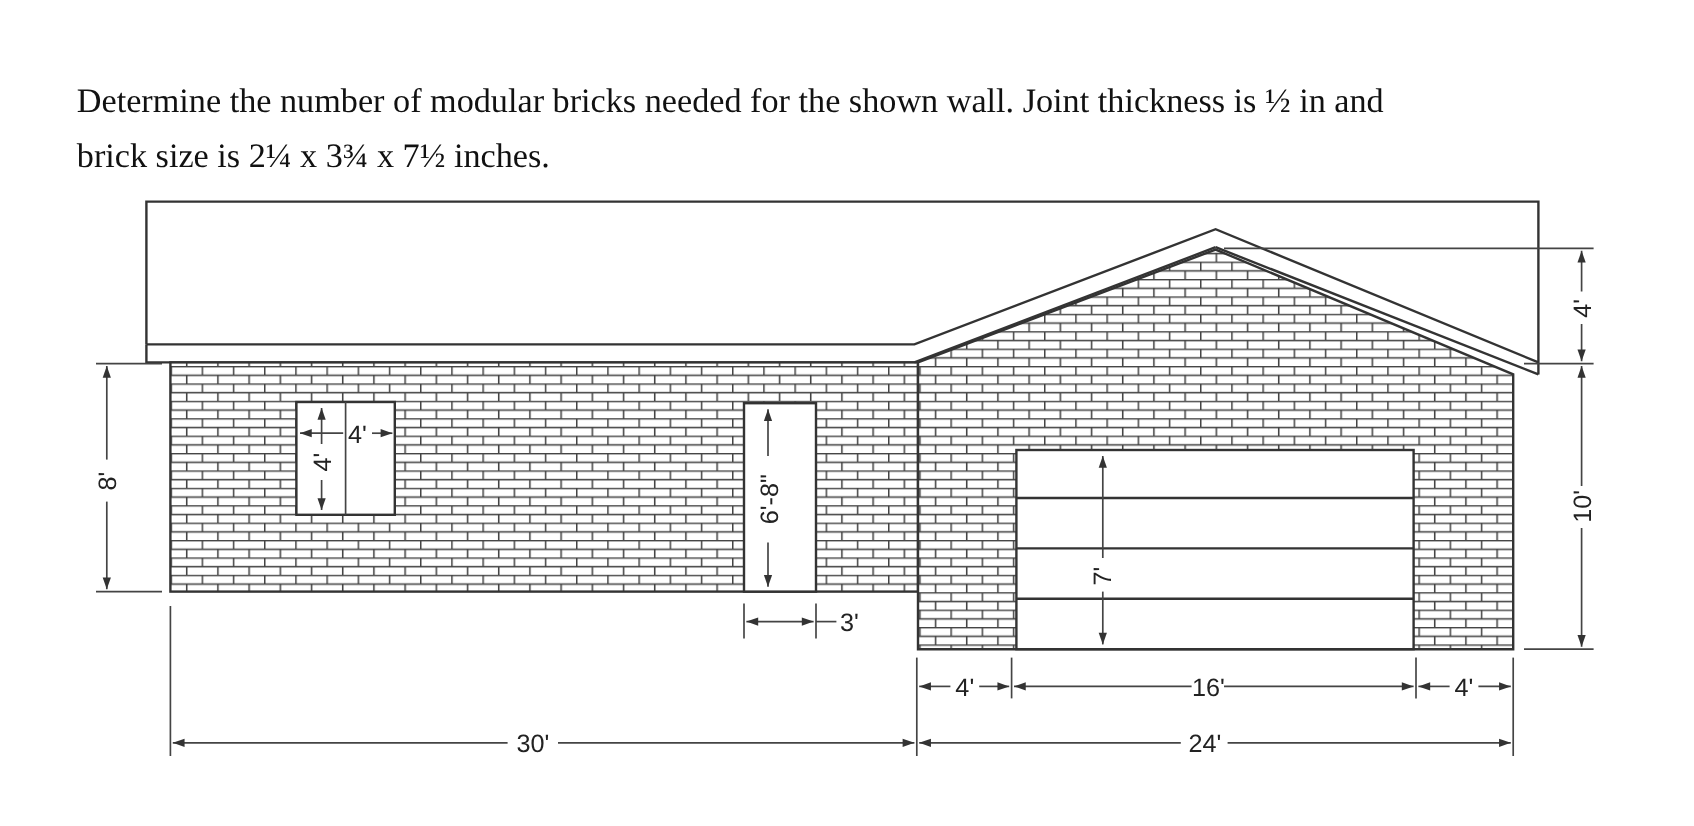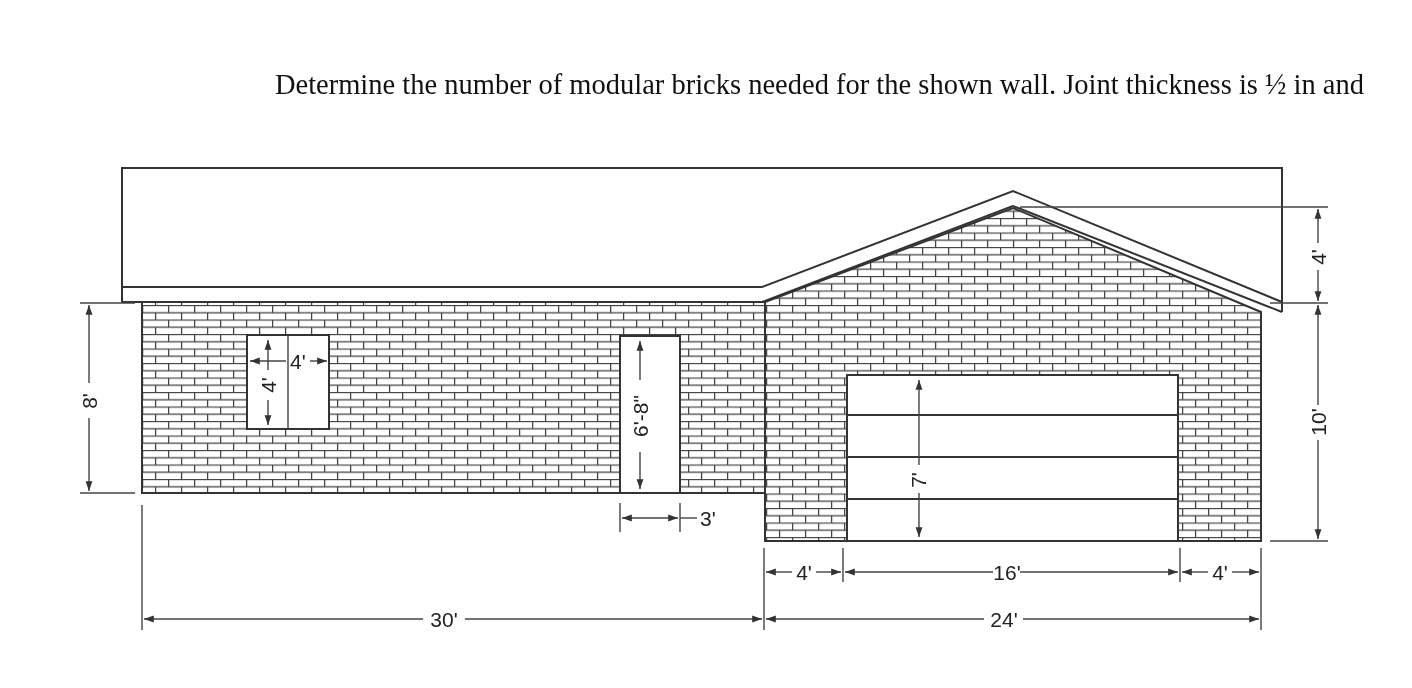--- a/index.html
+++ b/index.html
@@ -1,35 +1,36 @@
 <!DOCTYPE html>
 <html><head>
   <meta charset="utf-8">
   <style>
     html, body { margin: 0; padding: 0; background: #ffffff; }
     body { width: 1412px; height: 688px; position: relative; overflow: hidden; }
     .problem {
       position: absolute; left: 64px; top: 62px; width: 1300px;
       font-family: "Liberation Serif", "DejaVu Serif", serif;
-      font-size: 28.5px; line-height: 46px; color: #111; text-align: right;
+      font-size: 28.5px; line-height: 46px; color: #111;
     }
     .problem p { margin: 0; }
     svg.drawing { position: absolute; left: 0; top: 0; }
     .dim-text {
       font-family: "Liberation Sans", "DejaVu Sans", sans-serif;
       font-size: 21px; fill: #222;
     }
     .ln { stroke: #333; stroke-width: 2; fill: none; }
     .thin { stroke: #444; stroke-width: 1.4; fill: none; }
   </style>
 </head>
 <body>
 
 <div class="problem">
   <p>Determine the number of modular bricks needed for the shown wall. Joint thickness is ½ in and</p>
+  <p>brick size is 2¼ x 3¾ x 7½ inches.</p>
 </div>
 
 <svg class="drawing" width="1412" height="688" viewBox="0 0 1412 688">
   <defs>
     <pattern id="brick" x="142" y="305" width="26" height="14.5" patternUnits="userSpaceOnUse">
       <rect width="26" height="14.5" fill="#fff"></rect>
       <line x1="0" y1="0.5" x2="26" y2="0.5" stroke="#444" stroke-width="1.3"></line>
       <line x1="0" y1="7.75" x2="26" y2="7.75" stroke="#444" stroke-width="1.3"></line>
       <line x1="0.6" y1="0" x2="0.6" y2="7.75" stroke="#444" stroke-width="1.3"></line>
       <line x1="13.6" y1="7.75" x2="13.6" y2="14.5" stroke="#444" stroke-width="1.3"></line>

